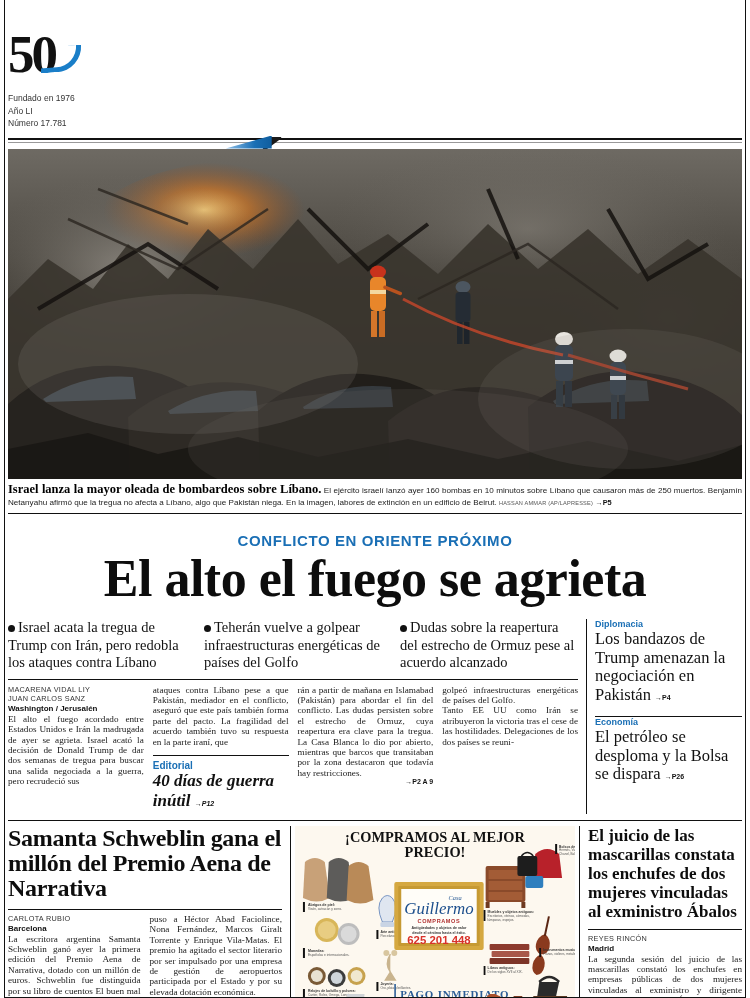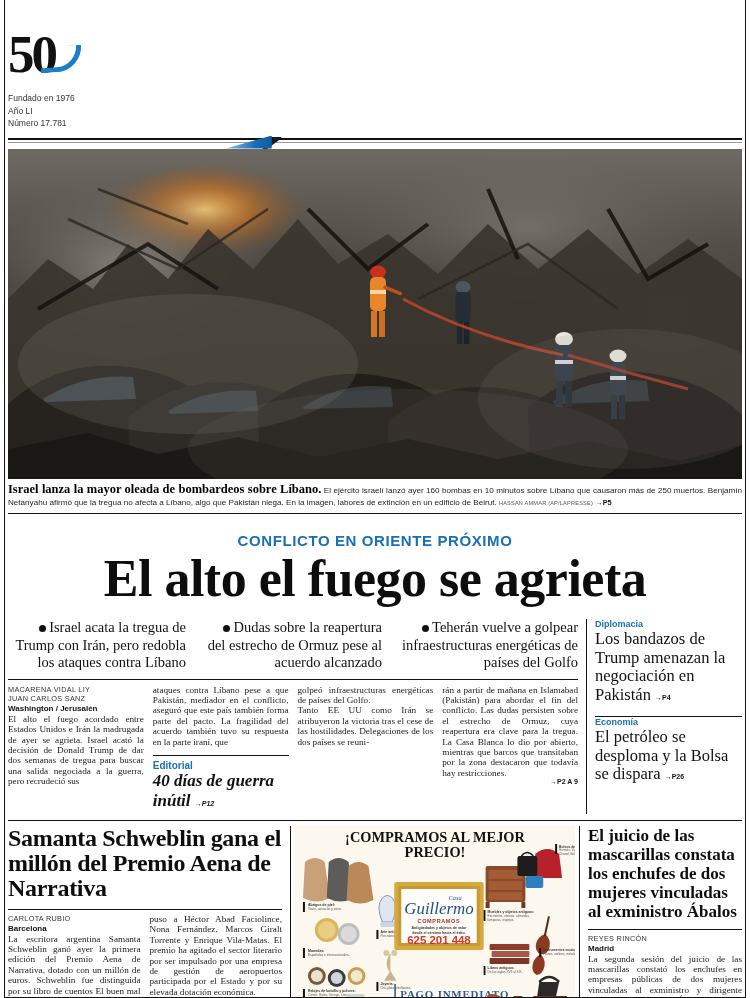--- a/index.html
+++ b/index.html
@@ -87,21 +87,21 @@
     text-align:center; font-family:"Liberation Serif", serif;
     font-weight:bold; font-size:52px; line-height:56px;
     letter-spacing:-.5px; color:#0d0d0d; margin-top:2px;
   }
 
   
   .main-grid { display:flex; margin-top:12px; }
   .main-left { width:578px; padding-right:8px; }
   .side { width:156px; border-left:1px solid #111; padding-left:8px; }
 
-  .bullets { display:flex; gap:18px;text-align:right; }
+  .bullets { display:flex; gap:18px; }
   .bullet { width:33.33%; font-family:"Liberation Serif", serif; font-size:14.5px; line-height:17.5px; color:#111; }
   .dot { display:inline-block; width:7px; height:7px; background:#111; border-radius:50%; margin-right:3px; vertical-align:middle; }
 
   .rule-mid { height:1px; background:#111; margin:7px 0 5px; }
 
   .cols { display:flex; gap:9px; }
   .col { width:25%; }
   .byline { font-family:Liberation Sans, sans-serif; font-size:7.3px; letter-spacing:.3px;
     color:#333; line-height:9.6px; text-transform:uppercase; }
   .place { font-family:"Liberation Sans", sans-serif; font-size:8px; font-weight:bold; color:#111; margin-bottom:1px; }
@@ -285,50 +285,50 @@
 
   <div class="main-grid">
 
     <div class="main-left">
 
       <div class="bullets">
         <div class="bullet">
           <span class="dot"></span><span>Israel acata la tregua de Trump con Irán, pero redobla los ataques contra Líbano</span>
         </div>
         <div class="bullet">
+          <span class="dot"></span><span>Teherán vuelve a golpear infraestructuras energéticas de países del Golfo</span>
+        </div>
+        <div class="bullet">
           <span class="dot"></span><span>Dudas sobre la reapertura del estrecho de Ormuz pese al acuerdo alcanzado</span>
-        </div>
-        <div class="bullet">
-          <span class="dot"></span><span>Teherán vuelve a golpear infraestructuras energéticas de países del Golfo</span>
         </div>
       </div>
 
       <div class="rule-mid"></div>
 
       <div class="cols">
         <div class="col">
           <div class="byline">MACARENA VIDAL LIY</div>
           <div class="byline">JUAN CARLOS SANZ</div>
           <div class="place">Washington / Jerusalén</div>
           <div class="body">El alto el fuego acordado entre Estados Unidos e Irán la madrugada de ayer se agrieta. Israel acató la decisión de Donald Trump de dar dos semanas de tregua para buscar una salida negociada a la guerra, pero recrudeció sus</div>
         </div>
         <div class="col">
           <div class="body">ataques contra Líbano pese a que Pakistán, mediador en el conflicto, aseguró que este país también forma parte del pacto. La fragilidad del acuerdo también tuvo su respuesta en la parte iraní, que</div>
           <div class="editorial-box">
             <div class="ed-label">Editorial</div>
             <div class="ed-title"><span>40 días de guerra inútil</span> <span class="ref">→P12</span></div>
           </div>
         </div>
         <div class="col">
+          <div class="body">rán a partir de mañana en Islamabad (Pakistán) para abordar el fin del conflicto. Las dudas persisten sobre el estrecho de Ormuz, cuya reapertura era clave para la tregua. La Casa Blanca lo dio por abierto, mientras que barcos que transitaban por la zona destacaron que todavía hay restricciones.</div>
+          <div class="ref ref-r">→P2 A 9</div>
+        </div>
+        <div class="col">
           <div class="body">golpeó infraestructuras energéticas de países del Golfo.</div>
           <div class="body ind">Tanto EE UU como Irán se atribuyeron la victoria tras el cese de las hostilidades. Delegaciones de los dos países se reuni-</div>
-        </div>
-        <div class="col">
-          <div class="body">rán a partir de mañana en Islamabad (Pakistán) para abordar el fin del conflicto. Las dudas persisten sobre el estrecho de Ormuz, cuya reapertura era clave para la tregua. La Casa Blanca lo dio por abierto, mientras que barcos que transitaban por la zona destacaron que todavía hay restricciones.</div>
-          <div class="ref ref-r">→P2 A 9</div>
         </div>
       </div>
     </div>
 
     <div class="side">
       <div class="side-item">
         <div class="side-label">Diplomacia</div>
         <div class="side-title"><span>Los bandazos de Trump amenazan la negociación en Pakistán</span> <span class="ref">→P4</span></div>
       </div>
       <div class="side-item">

